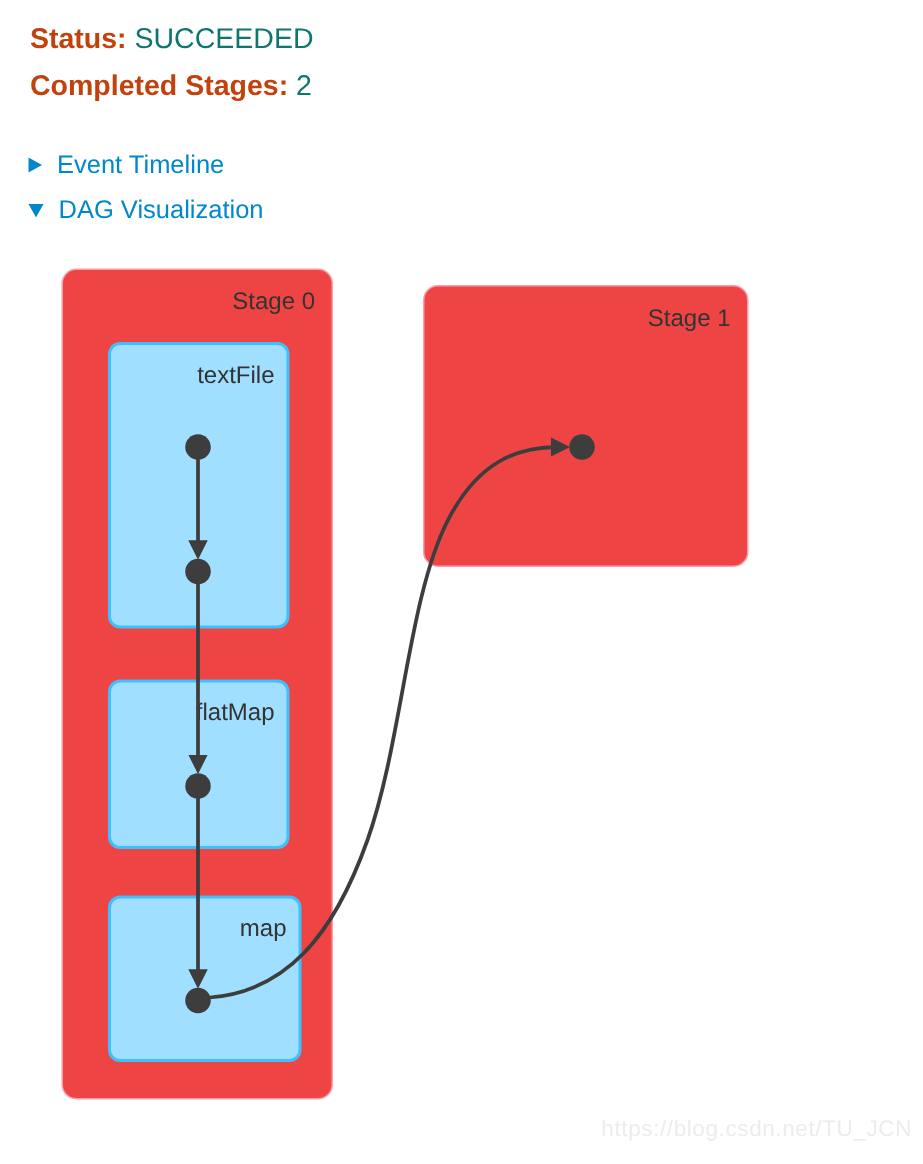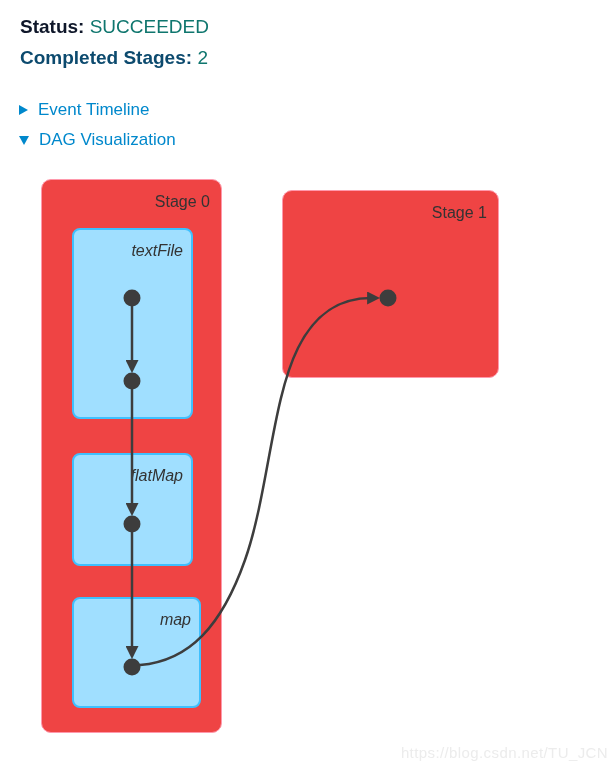--- a/index.html
+++ b/index.html
@@ -17,22 +17,22 @@
   .summary-line {
     position: absolute;
     left: 20px;
     font-size: 19px;
     line-height: 23px;
     color: #333333;
     white-space: nowrap;
   }
   .line-status    { top: 15px; }
   .line-completed { top: 46px; }
-  .lbl-bold  { font-weight: bold; color: #0f172a; }
-  .lbl-blue  { font-weight: bold; color: #0c4a6e; }
+  .lbl-bold  { font-weight: bold; color: #c2410c; }
+  .lbl-blue  { font-weight: bold; color: #c2410c; }
   .val       { font-weight: normal; color: #0f766e; }
 
   
   .toggle-row {
     position: absolute;
     left: 19px;
     display: flex;
     align-items: center;
     gap: 10px;
     font-size: 17px;
@@ -77,21 +77,20 @@
     background: #a0dfff;
     border: 2px solid #3ec0ff;
     border-radius: 8px;
   }
   .op-label {
     position: absolute;
     top: 12px;
     right: 8px;
     font-size: 16px;
     color: #333333;
-    font-style: italic;
   }
   .op-textfile     { left: 30px; top: 48px;  width: 121px; height: 191px; }
   .op-flatmap      { left: 30px; top: 273px; width: 121px; height: 113px; }
   .op-map          { left: 30px; top: 417px; width: 129px; height: 111px; }
   .op-reducebykey  { left: 29px; top: 47px;  width: 157px; height: 112px; }
 
   svg.edges-overlay {
     position: absolute;
     left: 0; top: 0;
     width: 615px; height: 776px;

